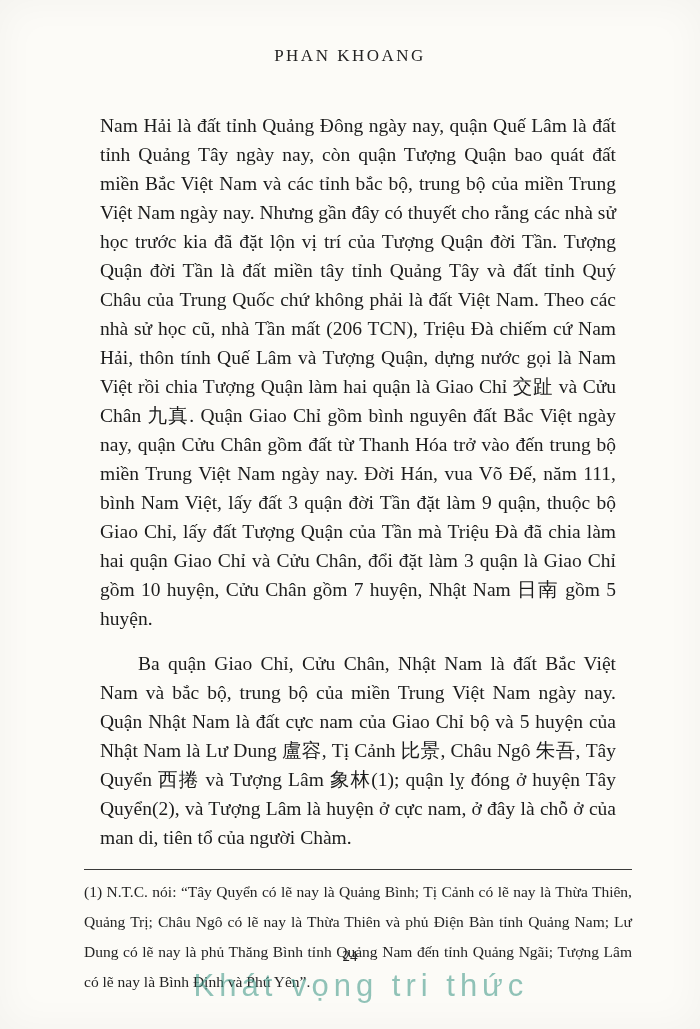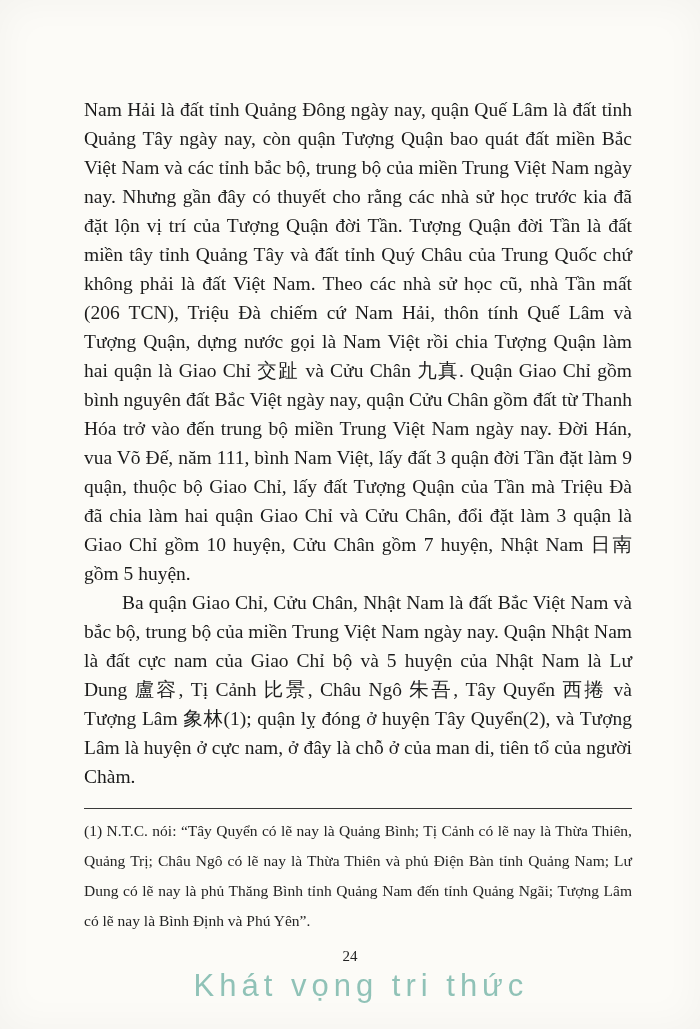--- a/index.html
+++ b/index.html
@@ -29,21 +29,21 @@
     letter-spacing: 2.5px;
     color: #222;
   }
   .content {
     position: absolute;
     top: 95px;
     left: 84px;
     width: 548px;
   }
   .content p.body-para {
-    margin: 0;
+    margin: 16px;
     text-align: justify;
     font-size: 19.5px;
     line-height: 29px;
     color: #1c1c1c;
   }
   .content p.indented {
     text-indent: 38px;
   }
   .footnote-rule {
     border: none;
@@ -91,20 +91,21 @@
     color: rgba(72, 156, 140, 0.6);
     font-family: "Liberation Sans", "DejaVu Sans", sans-serif;
     padding-left: 11px;
   }
 </style>
 </head>
 <body>
 
 <div class="page">
 
+  <div class="running-head">PHAN KHOANG</div>
 
   <div class="content">
     <p class="body-para">Nam Hải là đất tỉnh Quảng Đông ngày nay, quận Quế Lâm là đất tỉnh Quảng Tây ngày nay, còn quận Tượng Quận bao quát đất miền Bắc Việt Nam và các tỉnh bắc bộ, trung bộ của miền Trung Việt Nam ngày nay. Nhưng gần đây có thuyết cho rằng các nhà sử học trước kia đã đặt lộn vị trí của Tượng Quận đời Tần. Tượng Quận đời Tần là đất miền tây tỉnh Quảng Tây và đất tỉnh Quý Châu của Trung Quốc chứ không phải là đất Việt Nam. Theo các nhà sử học cũ, nhà Tần mất (206 TCN), Triệu Đà chiếm cứ Nam Hải, thôn tính Quế Lâm và Tượng Quận, dựng nước gọi là Nam Việt rồi chia Tượng Quận làm hai quận là Giao Chỉ 交趾 và Cửu Chân 九真. Quận Giao Chỉ gồm bình nguyên đất Bắc Việt ngày nay, quận Cửu Chân gồm đất từ Thanh Hóa trở vào đến trung bộ miền Trung Việt Nam ngày nay. Đời Hán, vua Võ Đế, năm 111, bình Nam Việt, lấy đất 3 quận đời Tần đặt làm 9 quận, thuộc bộ Giao Chỉ, lấy đất Tượng Quận của Tần mà Triệu Đà đã chia làm hai quận Giao Chỉ và Cửu Chân, đổi đặt làm 3 quận là Giao Chỉ gồm 10 huyện, Cửu Chân gồm 7 huyện, Nhật Nam 日南 gồm 5 huyện.</p>
     <p class="body-para indented">Ba quận Giao Chỉ, Cửu Chân, Nhật Nam là đất Bắc Việt Nam và bắc bộ, trung bộ của miền Trung Việt Nam ngày nay. Quận Nhật Nam là đất cực nam của Giao Chỉ bộ và 5 huyện của Nhật Nam là Lư Dung 盧容, Tị Cảnh 比景, Châu Ngô 朱吾, Tây Quyển 西捲 và Tượng Lâm 象林(1); quận lỵ đóng ở huyện Tây Quyển(2), và Tượng Lâm là huyện ở cực nam, ở đây là chỗ ở của man di, tiên tổ của người Chàm.</p>
 
     <hr class="footnote-rule">
 
     <div class="footnotes">
       <p>(1) N.T.C. nói: “Tây Quyển có lẽ nay là Quảng Bình; Tị Cảnh có lẽ nay là Thừa Thiên, Quảng Trị; Châu Ngô có lẽ nay là Thừa Thiên và phủ Điện Bàn tỉnh Quảng Nam; Lư Dung có lẽ nay là phủ Thăng Bình tỉnh Quảng Nam đến tỉnh Quảng Ngãi; Tượng Lâm có lẽ nay là Bình Định và Phú Yên”.</p>
     </div>

